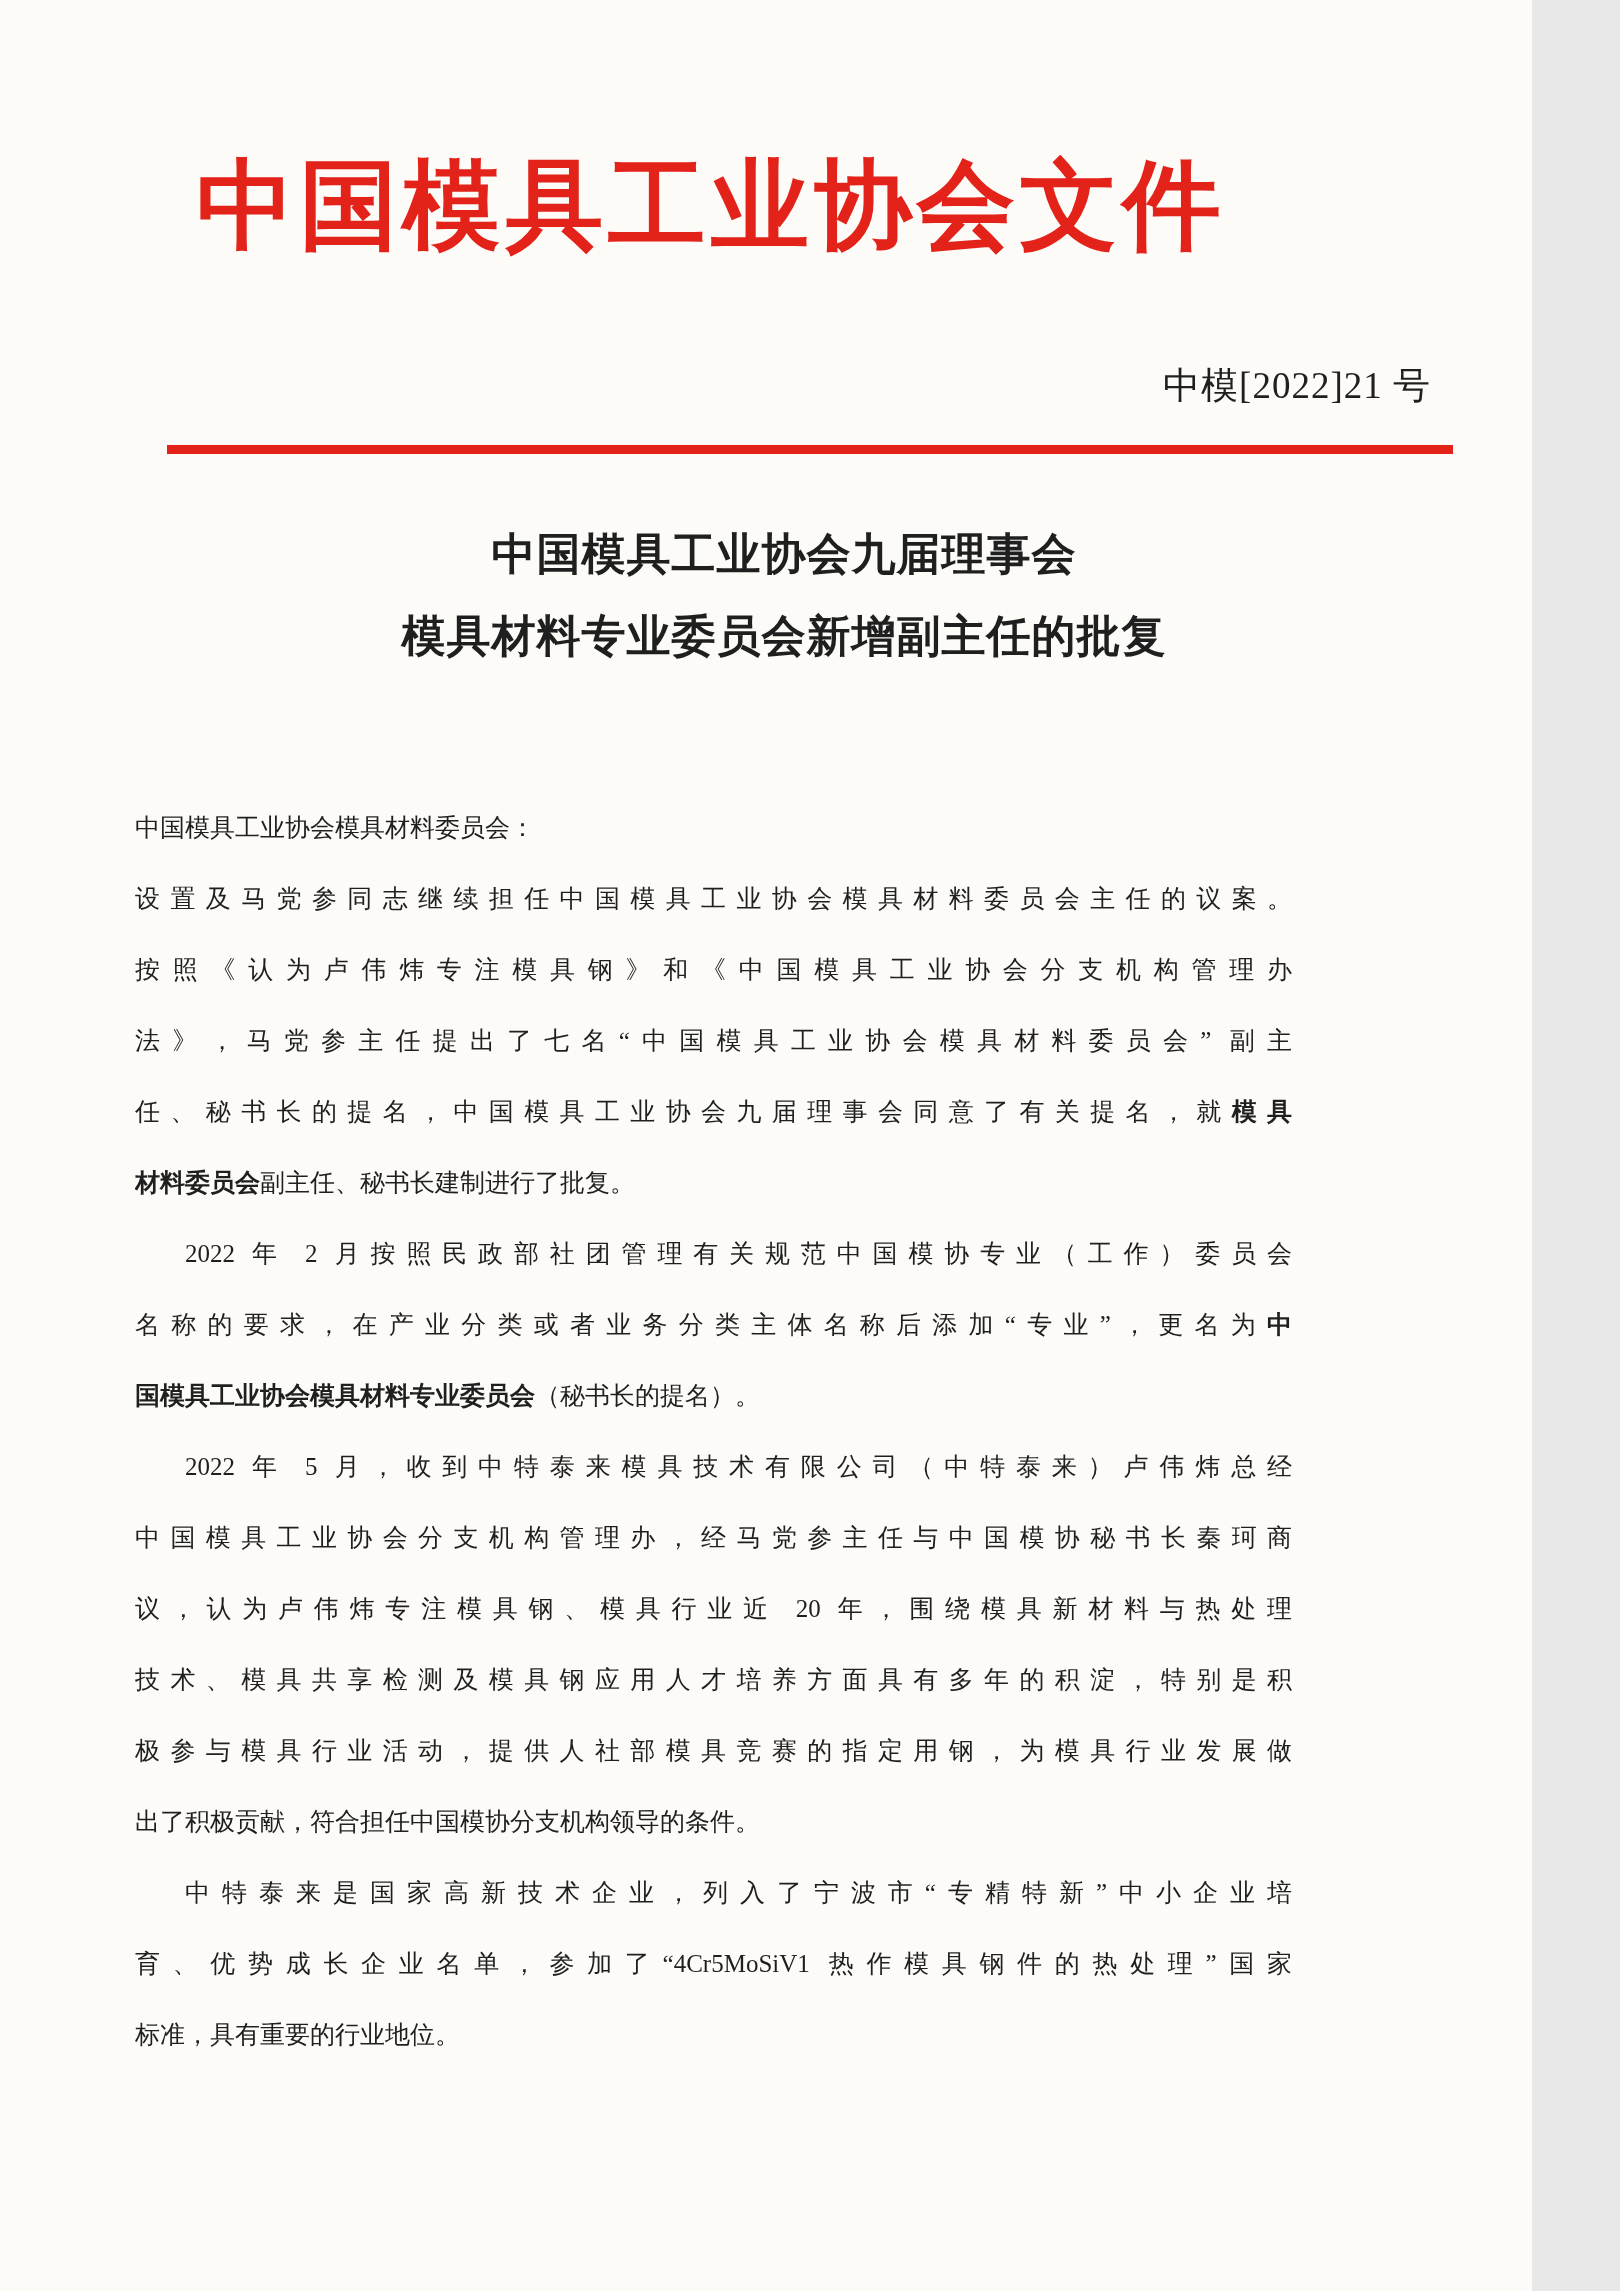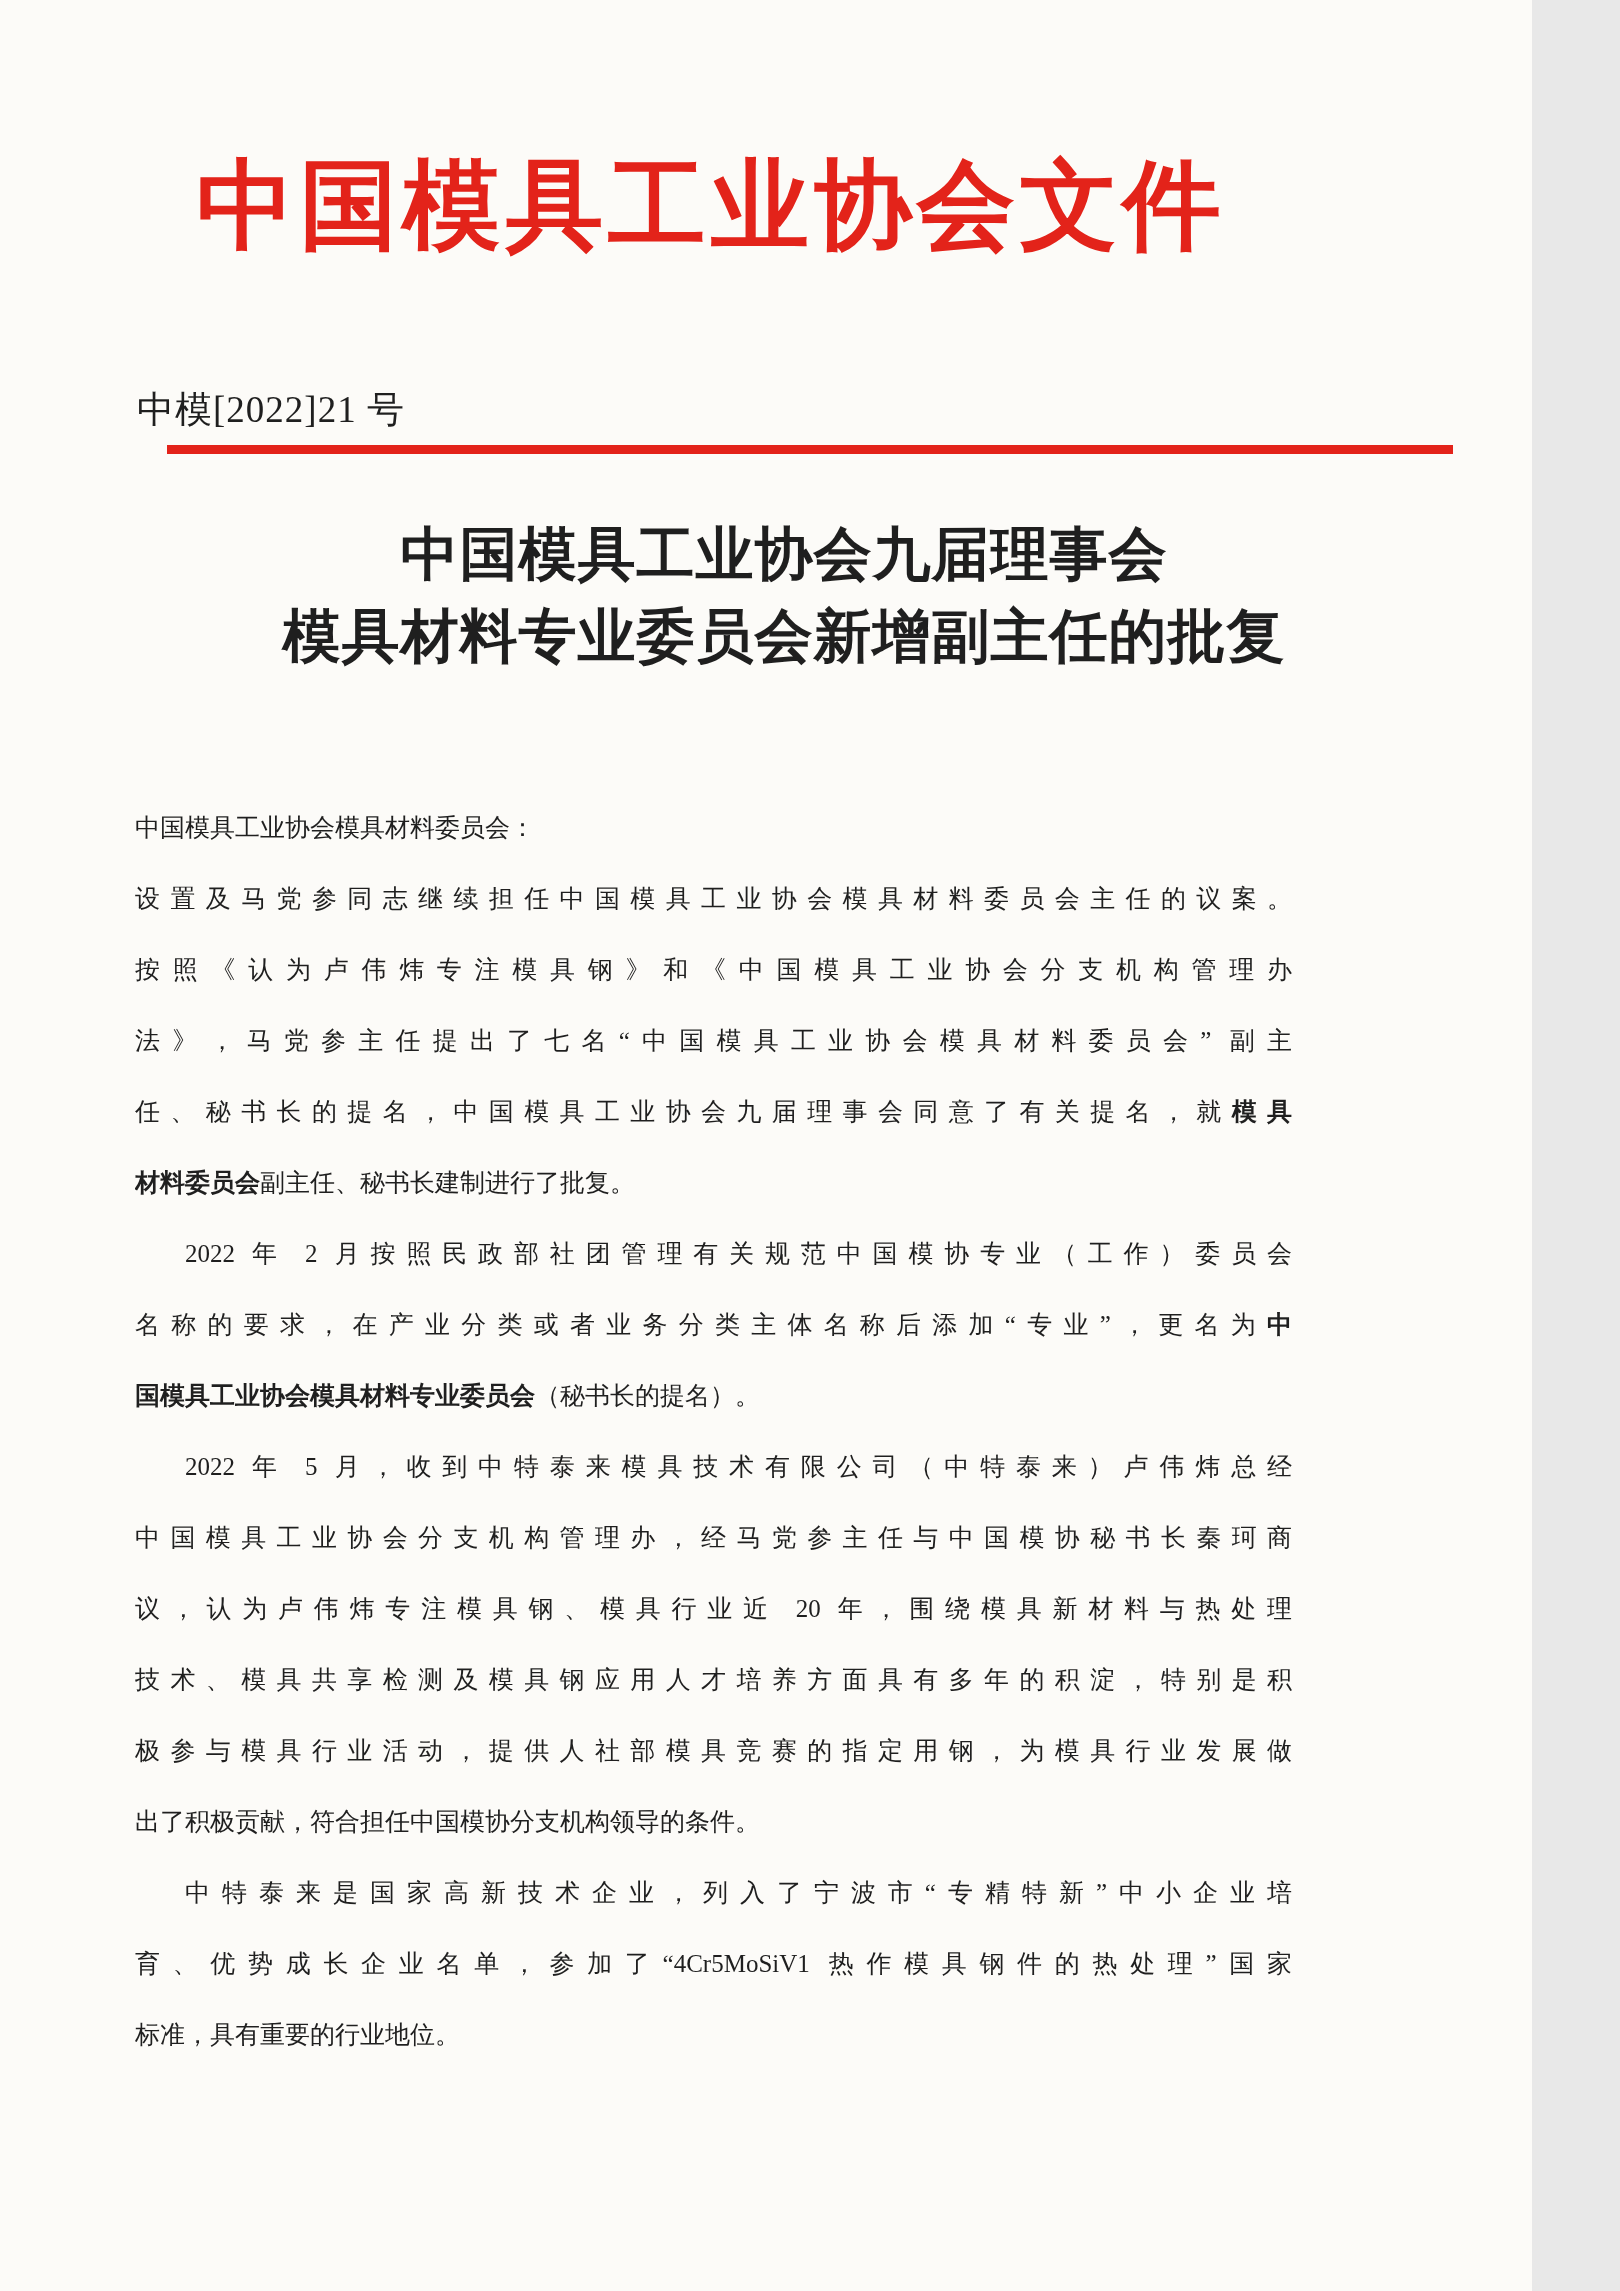--- a/index.html
+++ b/index.html
@@ -23,35 +23,34 @@
     font-size:98px;
     font-weight:900;
     letter-spacing:4.9px;
     color:var(--red);
     line-height:162px;
     white-space:nowrap;
   }
   .doc-number{
     position:absolute;
     top:361px;left:137px;width:1294px;
-    text-align:left;
+    text-align:right;
     font-size:37px;
     letter-spacing:1px;
-    margin-top:24px;
   }
   .red-rule{
     position:absolute;
     top:445px;left:167px;width:1286px;height:8.8px;
     background:var(--red);
   }
   .title{
     position:absolute;
     top:514px;left:137px;width:1294px;
     text-align:center;
-    font-size:58px;
+    font-size:44px;
     font-weight:700;
     line-height:82px;
     letter-spacing:1px;
   }
   .body{
     position:absolute;
     top:792px;left:135px;width:1157px;
     font-size:25px;
     line-height:71px;
   }

